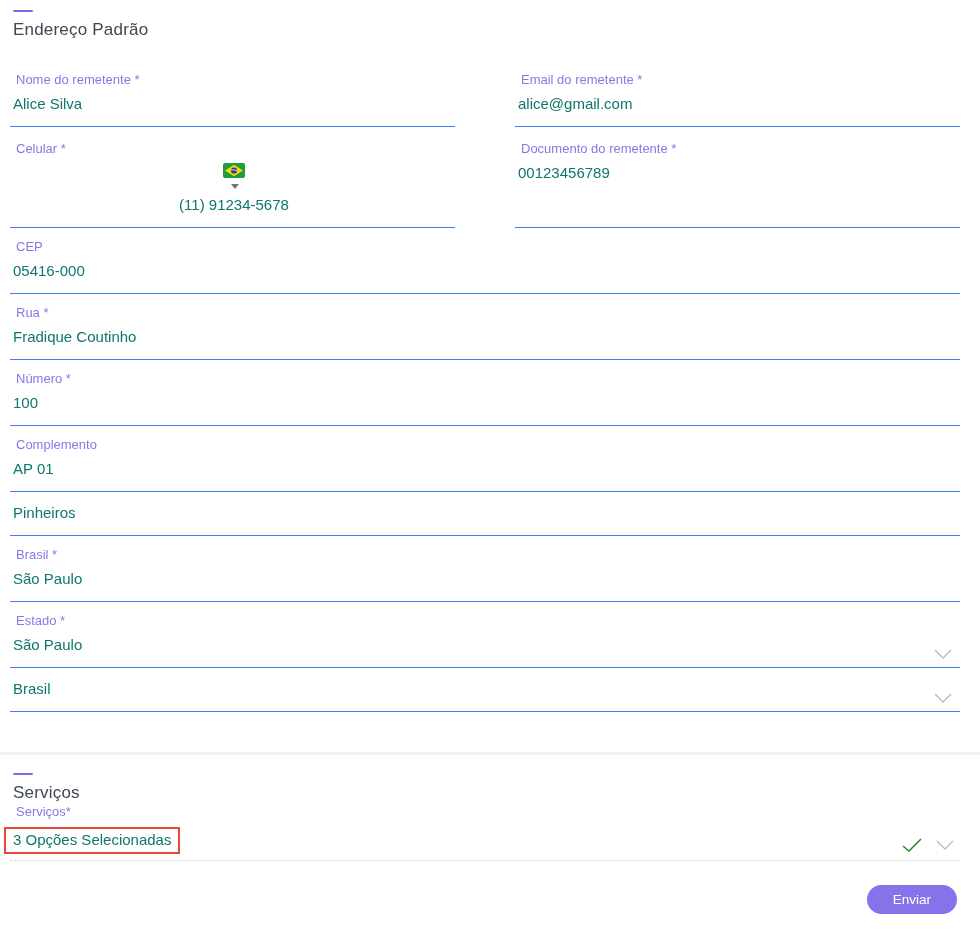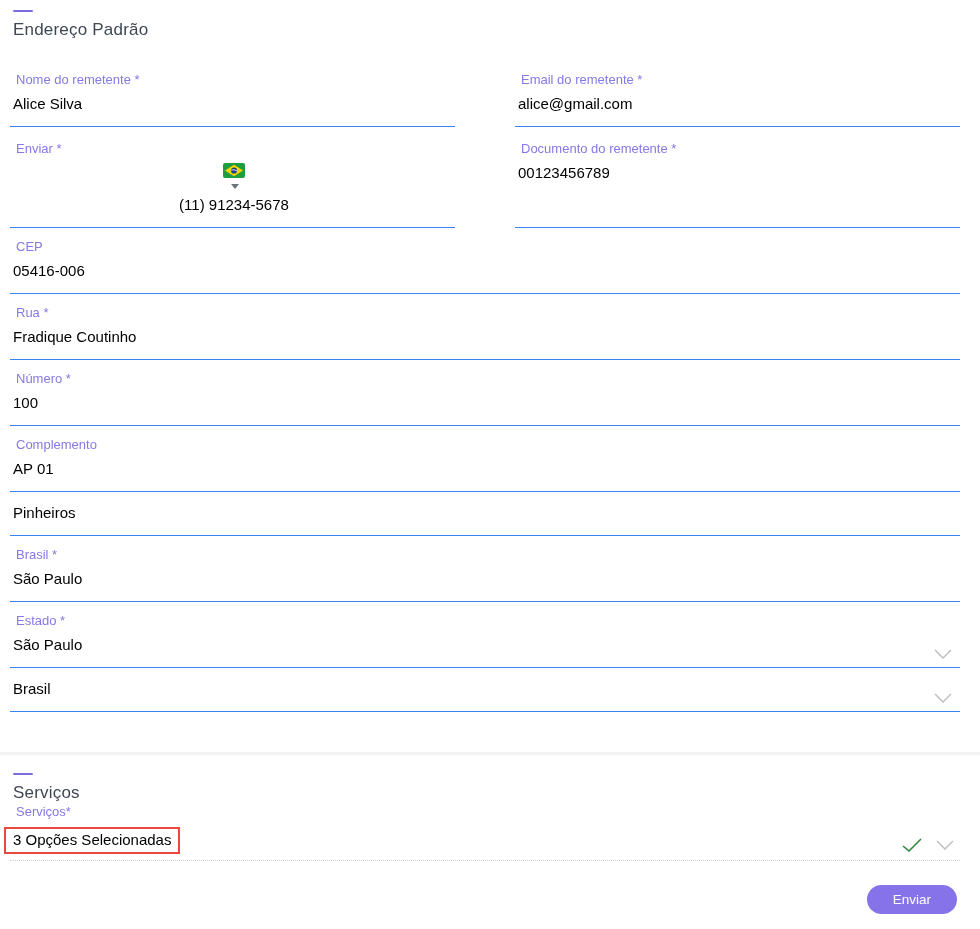--- a/index.html
+++ b/index.html
@@ -8,21 +8,21 @@
   .page { width:980px; height:929px; padding:6px 20px 0 10px; position:relative; }
 
   .accent-dash { width:20px; height:2px; background:#7b6ce4; margin:4px 0 8px 3px; border-radius:1px; }
   .section-title { font-size:17px; color:#3f4753; letter-spacing:.2px; margin-left:3px; font-weight:400; }
 
   .grid-row { display:grid; grid-template-columns:445px 445px; column-gap:60px; }
 
   .field { position:relative; border-bottom:1px solid #3b82f6; padding-bottom:12px; margin-top:14px; }
   .field.full { margin-top:11px; }
   .flabel { font-size:13px; color:#8479e6; margin-left:6px; line-height:16px; margin-bottom:6px; }
-  .fvalue { font-size:15px; color:#000000; margin-left:3px; line-height:20px; white-space:nowrap; }
+  .fvalue { font-size:15px; color:#0f766e; margin-left:3px; line-height:20px; white-space:nowrap; }
 
   .first-rows { margin-top:18px; }
   .first-rows .field { margin-top:14px; }
   .full-fields { margin-top:6px; }
 
   .phone-row { display:flex; align-items:center; gap:6px;flex-direction:column; }
   .flag-wrap { display:inline-flex; align-items:center; }
   .caret { width:0; height:0; border-left:4px solid transparent; border-right:4px solid transparent;
            border-top:5px solid #6d737b; margin:0 4px 0 6px; display:inline-block; }
 
@@ -56,21 +56,21 @@
       <div class="fvalue">Alice Silva</div>
     </div>
     <div class="field">
       <div class="flabel">Email do remetente *</div>
       <div class="fvalue">alice@gmail.com</div>
     </div>
   </div>
 
   <div class="grid-row">
     <div class="field">
-      <div class="flabel">Enviar *</div>
+      <div class="flabel">Celular *</div>
       <div class="fvalue phone-row">
         <span class="flag-wrap">
           <svg width="22" height="15" viewBox="0 0 22 15">
             <rect x="0" y="0" width="22" height="15" rx="2" fill="#1e9e3f"></rect>
             <polygon points="11,1.8 20,7.5 11,13.2 2,7.5" fill="#ffd400"></polygon>
             <circle cx="11" cy="7.5" r="3.1" fill="#1b3f94"></circle>
             <path d="M8 7.1 Q11 6 14 7.9" stroke="#ffffff" stroke-width="0.8" fill="none"></path>
           </svg>
         </span>
         <span class="caret"></span>
@@ -79,21 +79,21 @@
     </div>
     <div class="field">
       <div class="flabel">Documento do remetente *</div>
       <div class="fvalue">00123456789</div>
     </div>
   </div>
 
   <div class="full-fields">
     <div class="field full">
       <div class="flabel">CEP</div>
-      <div class="fvalue">05416-006</div>
+      <div class="fvalue">05416-000</div>
     </div>
 
     <div class="field full">
       <div class="flabel">Rua *</div>
       <div class="fvalue">Fradique Coutinho</div>
     </div>
 
     <div class="field full">
       <div class="flabel">Número *</div>
       <div class="fvalue">100</div>

